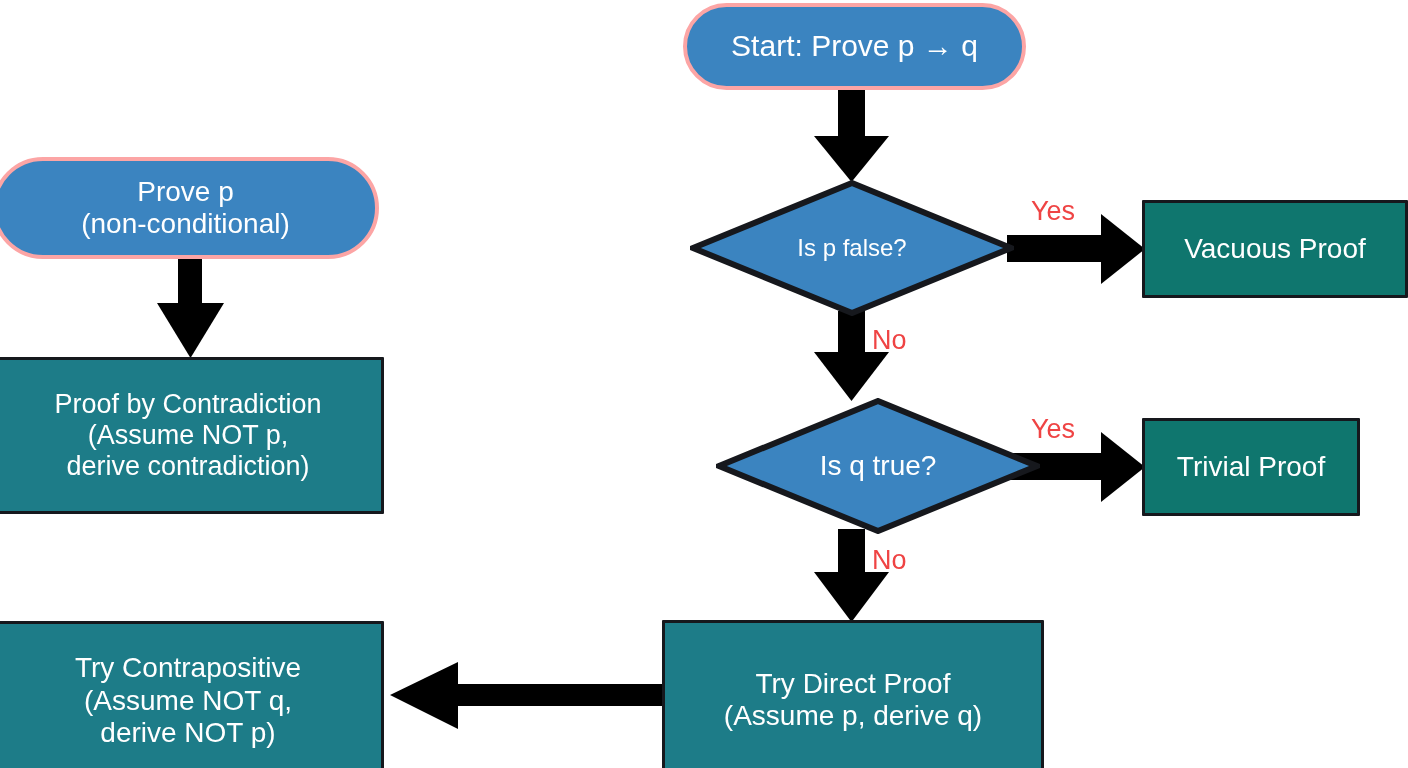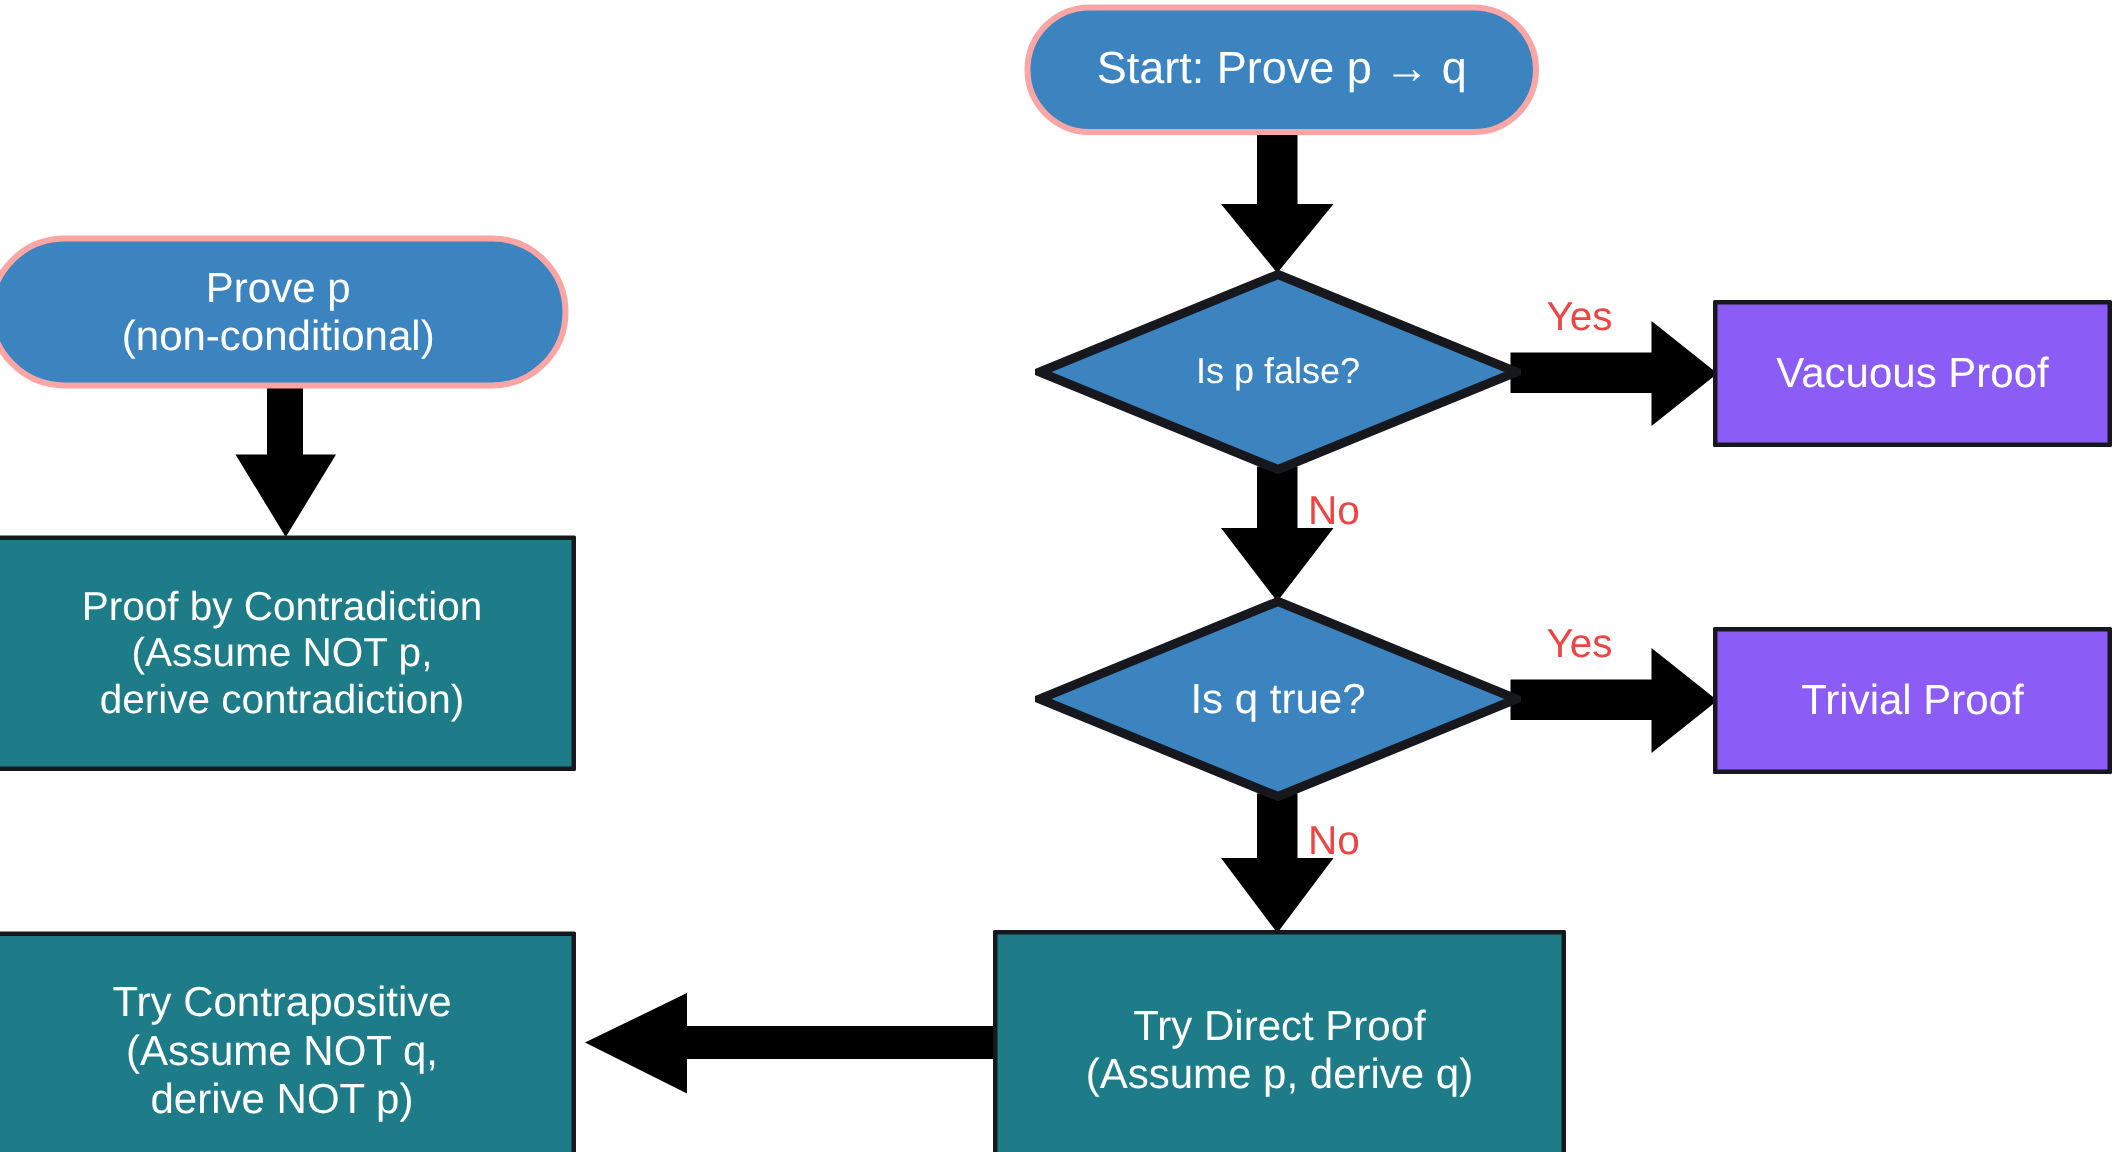--- a/index.html
+++ b/index.html
@@ -40,21 +40,21 @@
     white-space: pre-line;
     z-index: 3;
   }
   .node.rounded {
     background: #3b84c0;
     border: 4px solid #fca5a5;
     border-radius: 52px;
     text-align: center;
   }
   .node.process-blue {
-    background: #8b5cf6;
+    background: #0f766e;
     border: 3px solid #16181d;
     border-radius: 1px;
   }
   .node.process-teal {
     background: #1d7c88;
     border: 3px solid #16181d;
     border-radius: 1px;
   }
   .node.decision {
     background: transparent;
@@ -77,22 +77,22 @@
     color: #ef4444;
     background: transparent;
     white-space: nowrap;
     z-index: 4;
   }
 
   
   #node-start        { left: 683px;  top: 3px;   width: 343px; height: 87px;  font-size: 30px; }
   #node-is-p-false   { left: 690px;  top: 180px; width: 324px; height: 136px; font-size: 24px; }
   #node-vacuous      { left: 1142px; top: 200px; width: 266px; height: 98px;  font-size: 28px; }
-  #node-is-q-true    { left: 690px;  top: 398px; width: 324px; height: 136px; font-size: 28px; }
-  #node-trivial      { left: 1142px; top: 418px; width: 266px; height: 98px;  font-size: 28px; }
+  #node-is-q-true    { left: 716px;  top: 398px; width: 324px; height: 136px; font-size: 28px; }
+  #node-trivial      { left: 1142px; top: 418px; width: 218px; height: 98px;  font-size: 28px; }
   #node-prove-p      { left: -8px;   top: 157px; width: 387px; height: 102px; font-size: 28px; }
   #node-contradiction{ left: -8px;   top: 357px; width: 392px; height: 157px; font-size: 27px; }
   #node-direct       { left: 662px;  top: 620px; width: 382px; height: 160px; font-size: 28px; }
   #node-contrapos    { left: -8px;   top: 621px; width: 392px; height: 160px; font-size: 28px; }
 
   #lbl-yes-1 { left: 1031px; top: 196px; font-size: 27px; }
   #lbl-no-1  { left: 872px;  top: 325px; font-size: 27px; }
   #lbl-yes-2 { left: 1031px; top: 414px; font-size: 27px; }
   #lbl-no-2  { left: 872px;  top: 545px; font-size: 27px; }
   #lbl-too-difficult { left: 437px; top: 639px; font-size: 27px; }

